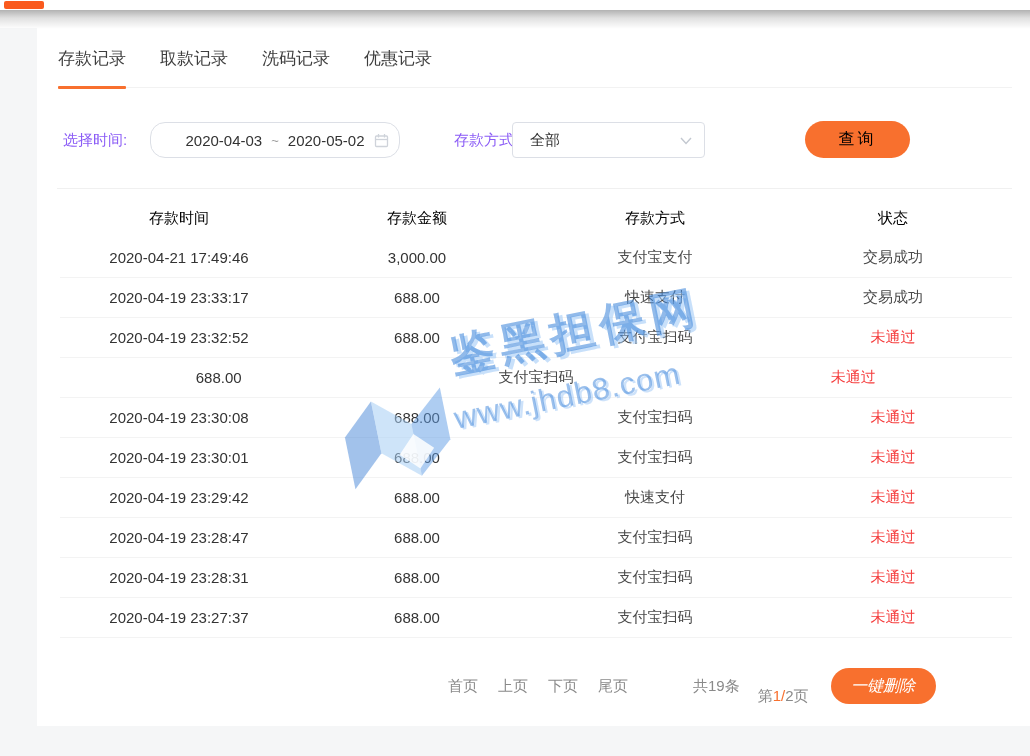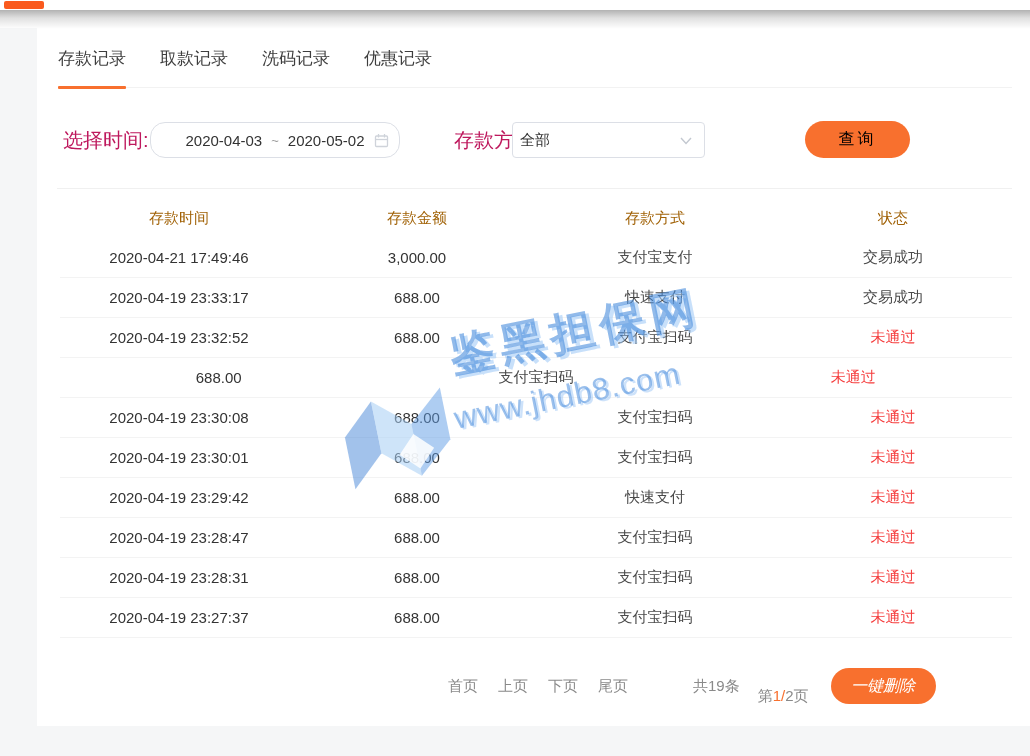--- a/index.html
+++ b/index.html
@@ -18,43 +18,43 @@
   
   #tabs-row { left:58px; top:46px; right:18px; height:42px; display:flex; gap:34px;
               border-bottom:1px solid #f2f2f2; z-index:1; }
   .tab { font-size:17px; color:#3e3e3e; line-height:26px; padding-bottom:13px; cursor:pointer;
          position:relative; white-space:nowrap; }
   .tab.active::after { content:""; position:absolute; left:0; right:0; bottom:-2px; height:3px;
                        background:#f8702e; border-radius:1px; }
 
   
   .filter-label { position:absolute; top:122px; height:36px; line-height:36px;
-                  font-size:20px; color:#be185d; }
+                  font-size:15px; color:#8b5cf6; }
   #time-label   { left:63px; }
   #method-label { left:454px; }
   #date-range   { left:150px; top:122px; width:250px; height:36px; border:1px solid #dcdfe6;
                   border-radius:15px; background:#fff; display:flex; align-items:center;
                   justify-content:center; gap:9px; font-size:15px; color:#333; cursor:pointer; }
   #date-range .sep { color:#9b9b9b; font-size:13px; }
   #calendar-icon { position:absolute; right:10px; top:10px; }
   #method-select { left:512px; top:122px; width:193px; height:36px; border:1px solid #dcdfe6;
                    border-radius:4px; background:#fff; display:flex; align-items:center;
-                   padding-left:7px; font-size:15px; color:#333; cursor:pointer; }
+                   padding-left:17px; font-size:15px; color:#333; cursor:pointer; }
   #chevron-down-icon { position:absolute; right:12px; top:14px; }
   #query-btn { left:805px; top:121px; width:105px; height:37px; border:none; border-radius:18.5px;
                background:#f8702e; color:#000000; font-size:16px; letter-spacing:3px; cursor:pointer;
                font-family:inherit; }
 
   #filter-divider { left:57px; top:188px; right:18px; height:0; border-top:1px solid #f0f0f0; }
 
   
   #record-table { left:60px; top:198px; right:18px; }
   .t-row { display:flex; height:40px; align-items:center; }
   .t-row > div { flex:1; text-align:center; font-size:15px; color:#333; }
-  .t-head > div { color:#a16207; }
+  .t-head > div { color:#000000; }
   .t-body { border-bottom:1px solid #f3f3f3; }
   .t-body .method, .t-body .status { color:#4a4a4a; }
   .t-body .status.fail { color:#f53e3e; }
 
   
   #pagination { left:448px; top:668px; height:36px; display:flex; align-items:center; gap:20px;
                 font-size:15px; color:#8a8a8a; }
   .page-link { cursor:pointer; white-space:nowrap; }
   #total-count { margin-left:45px; }
   #page-indicator { margin-left:-2px; white-space:nowrap;margin-top:20px; }

